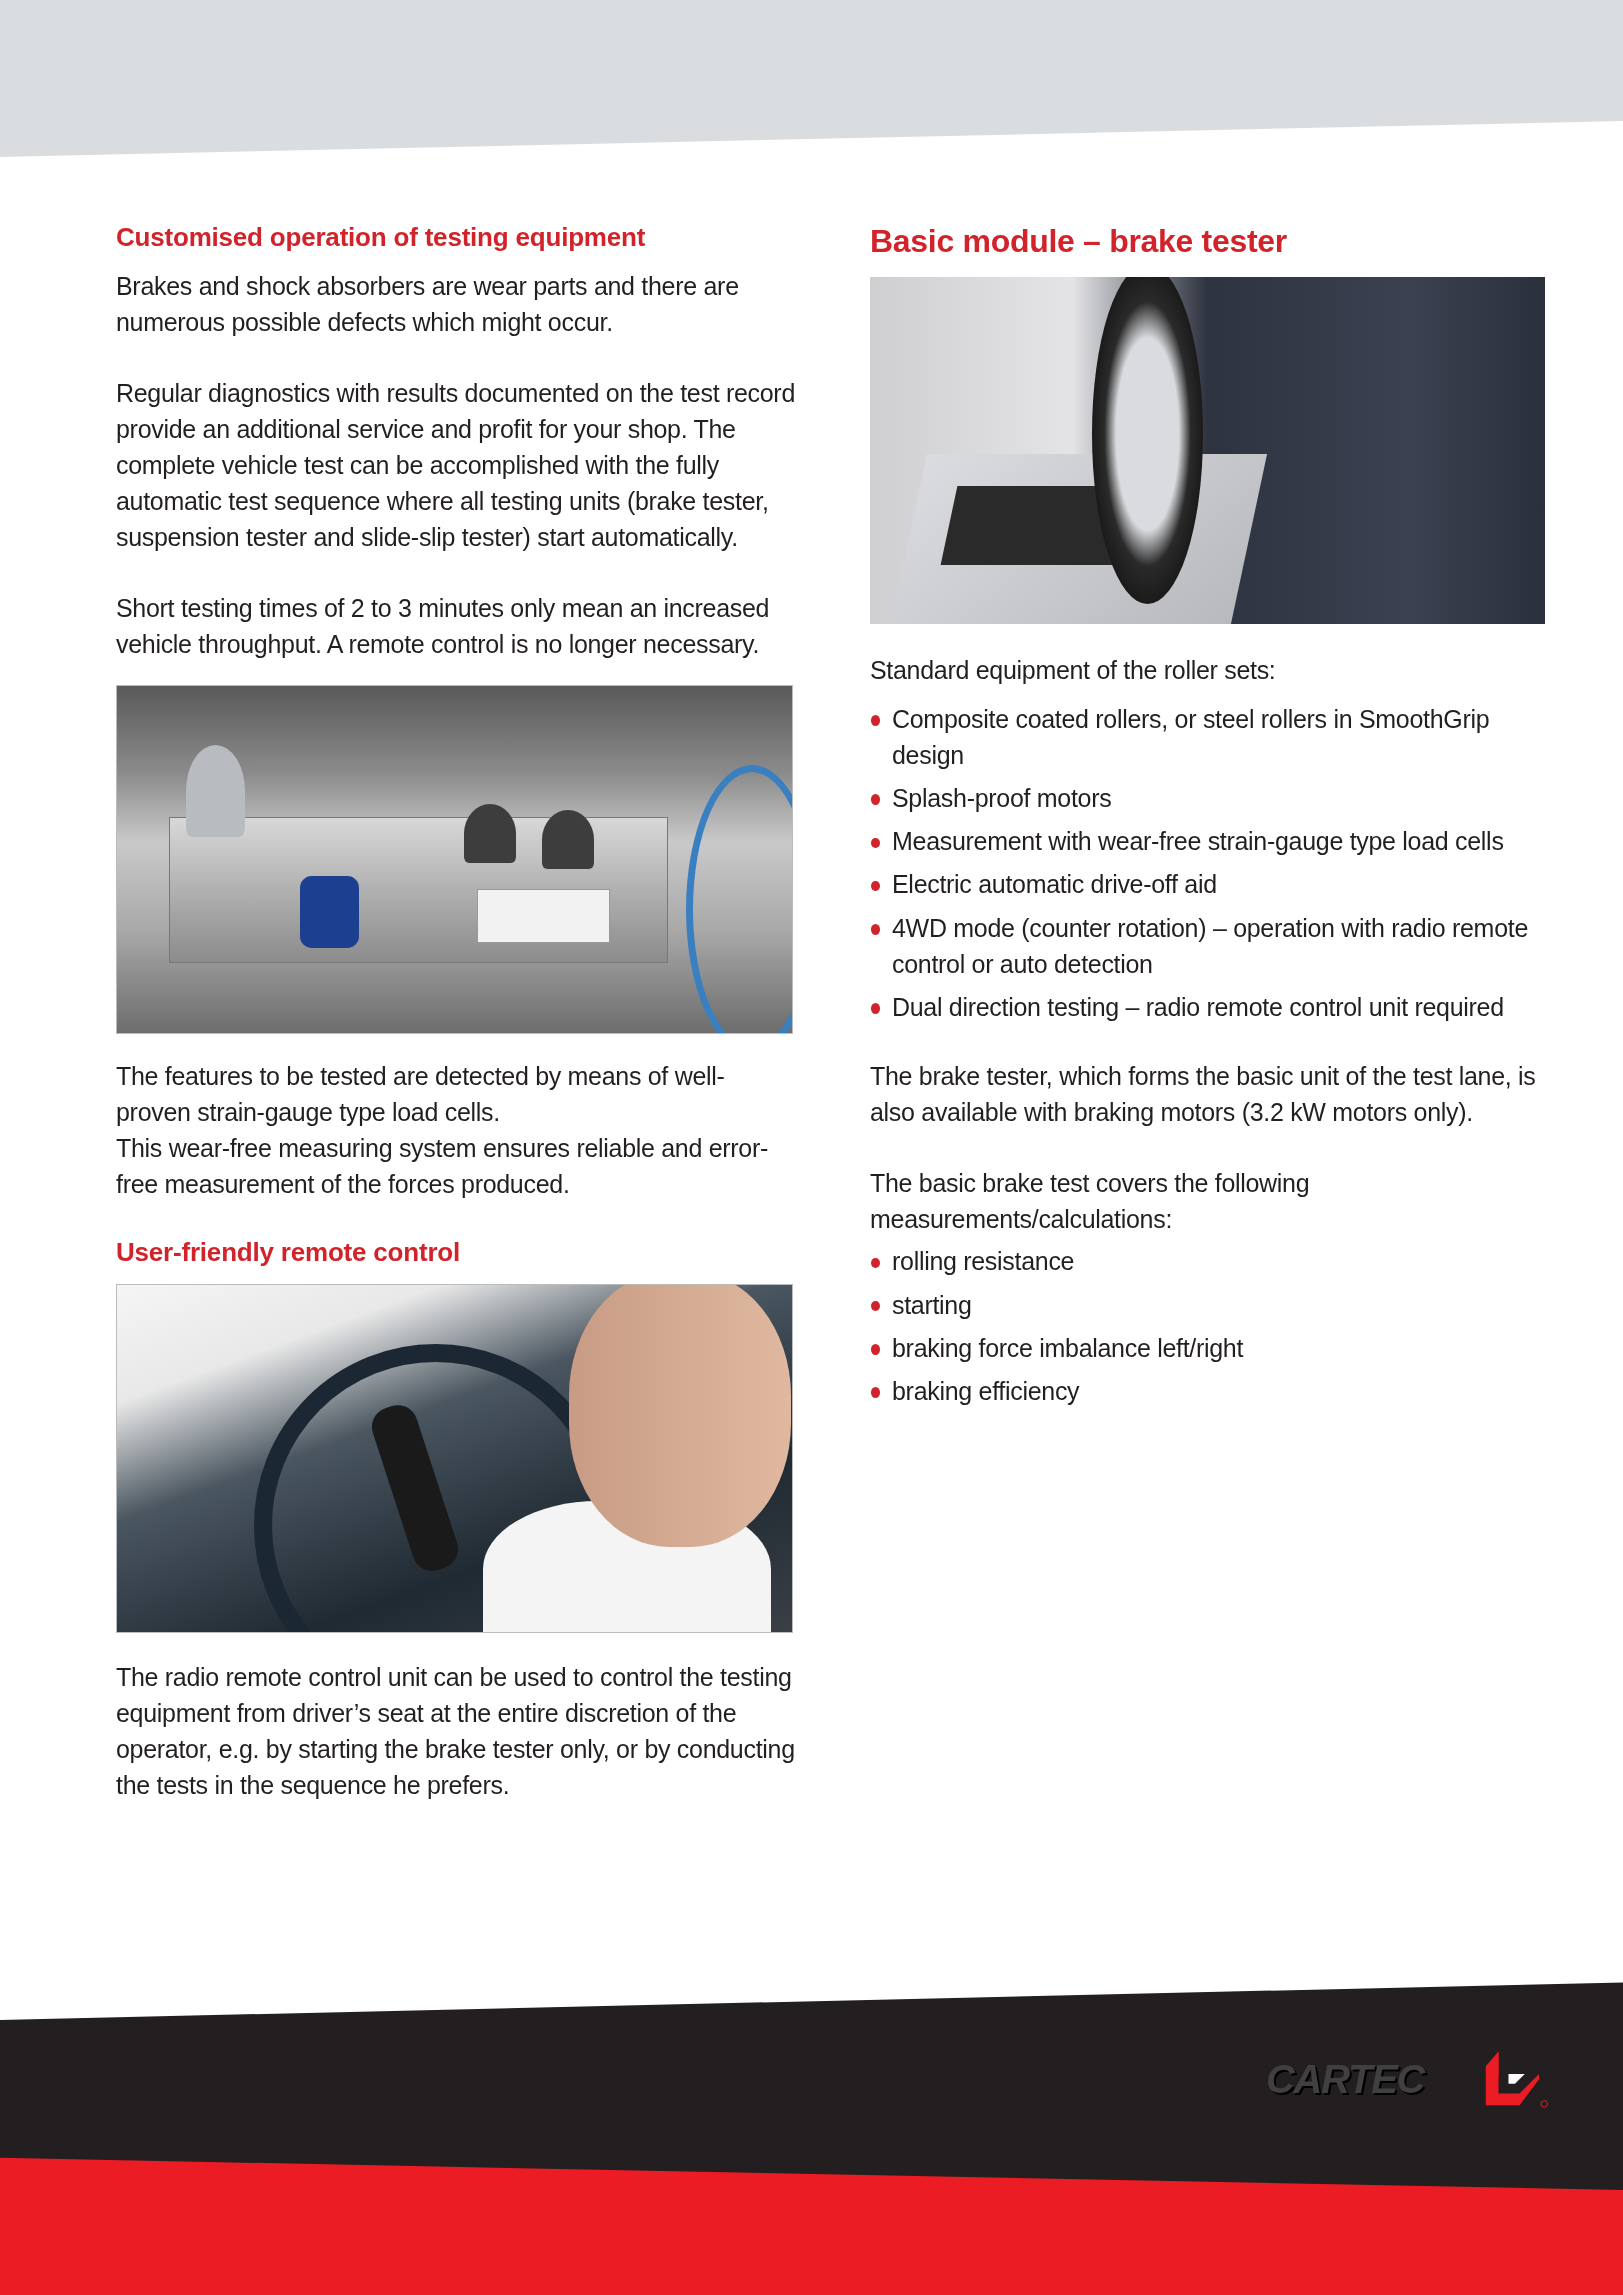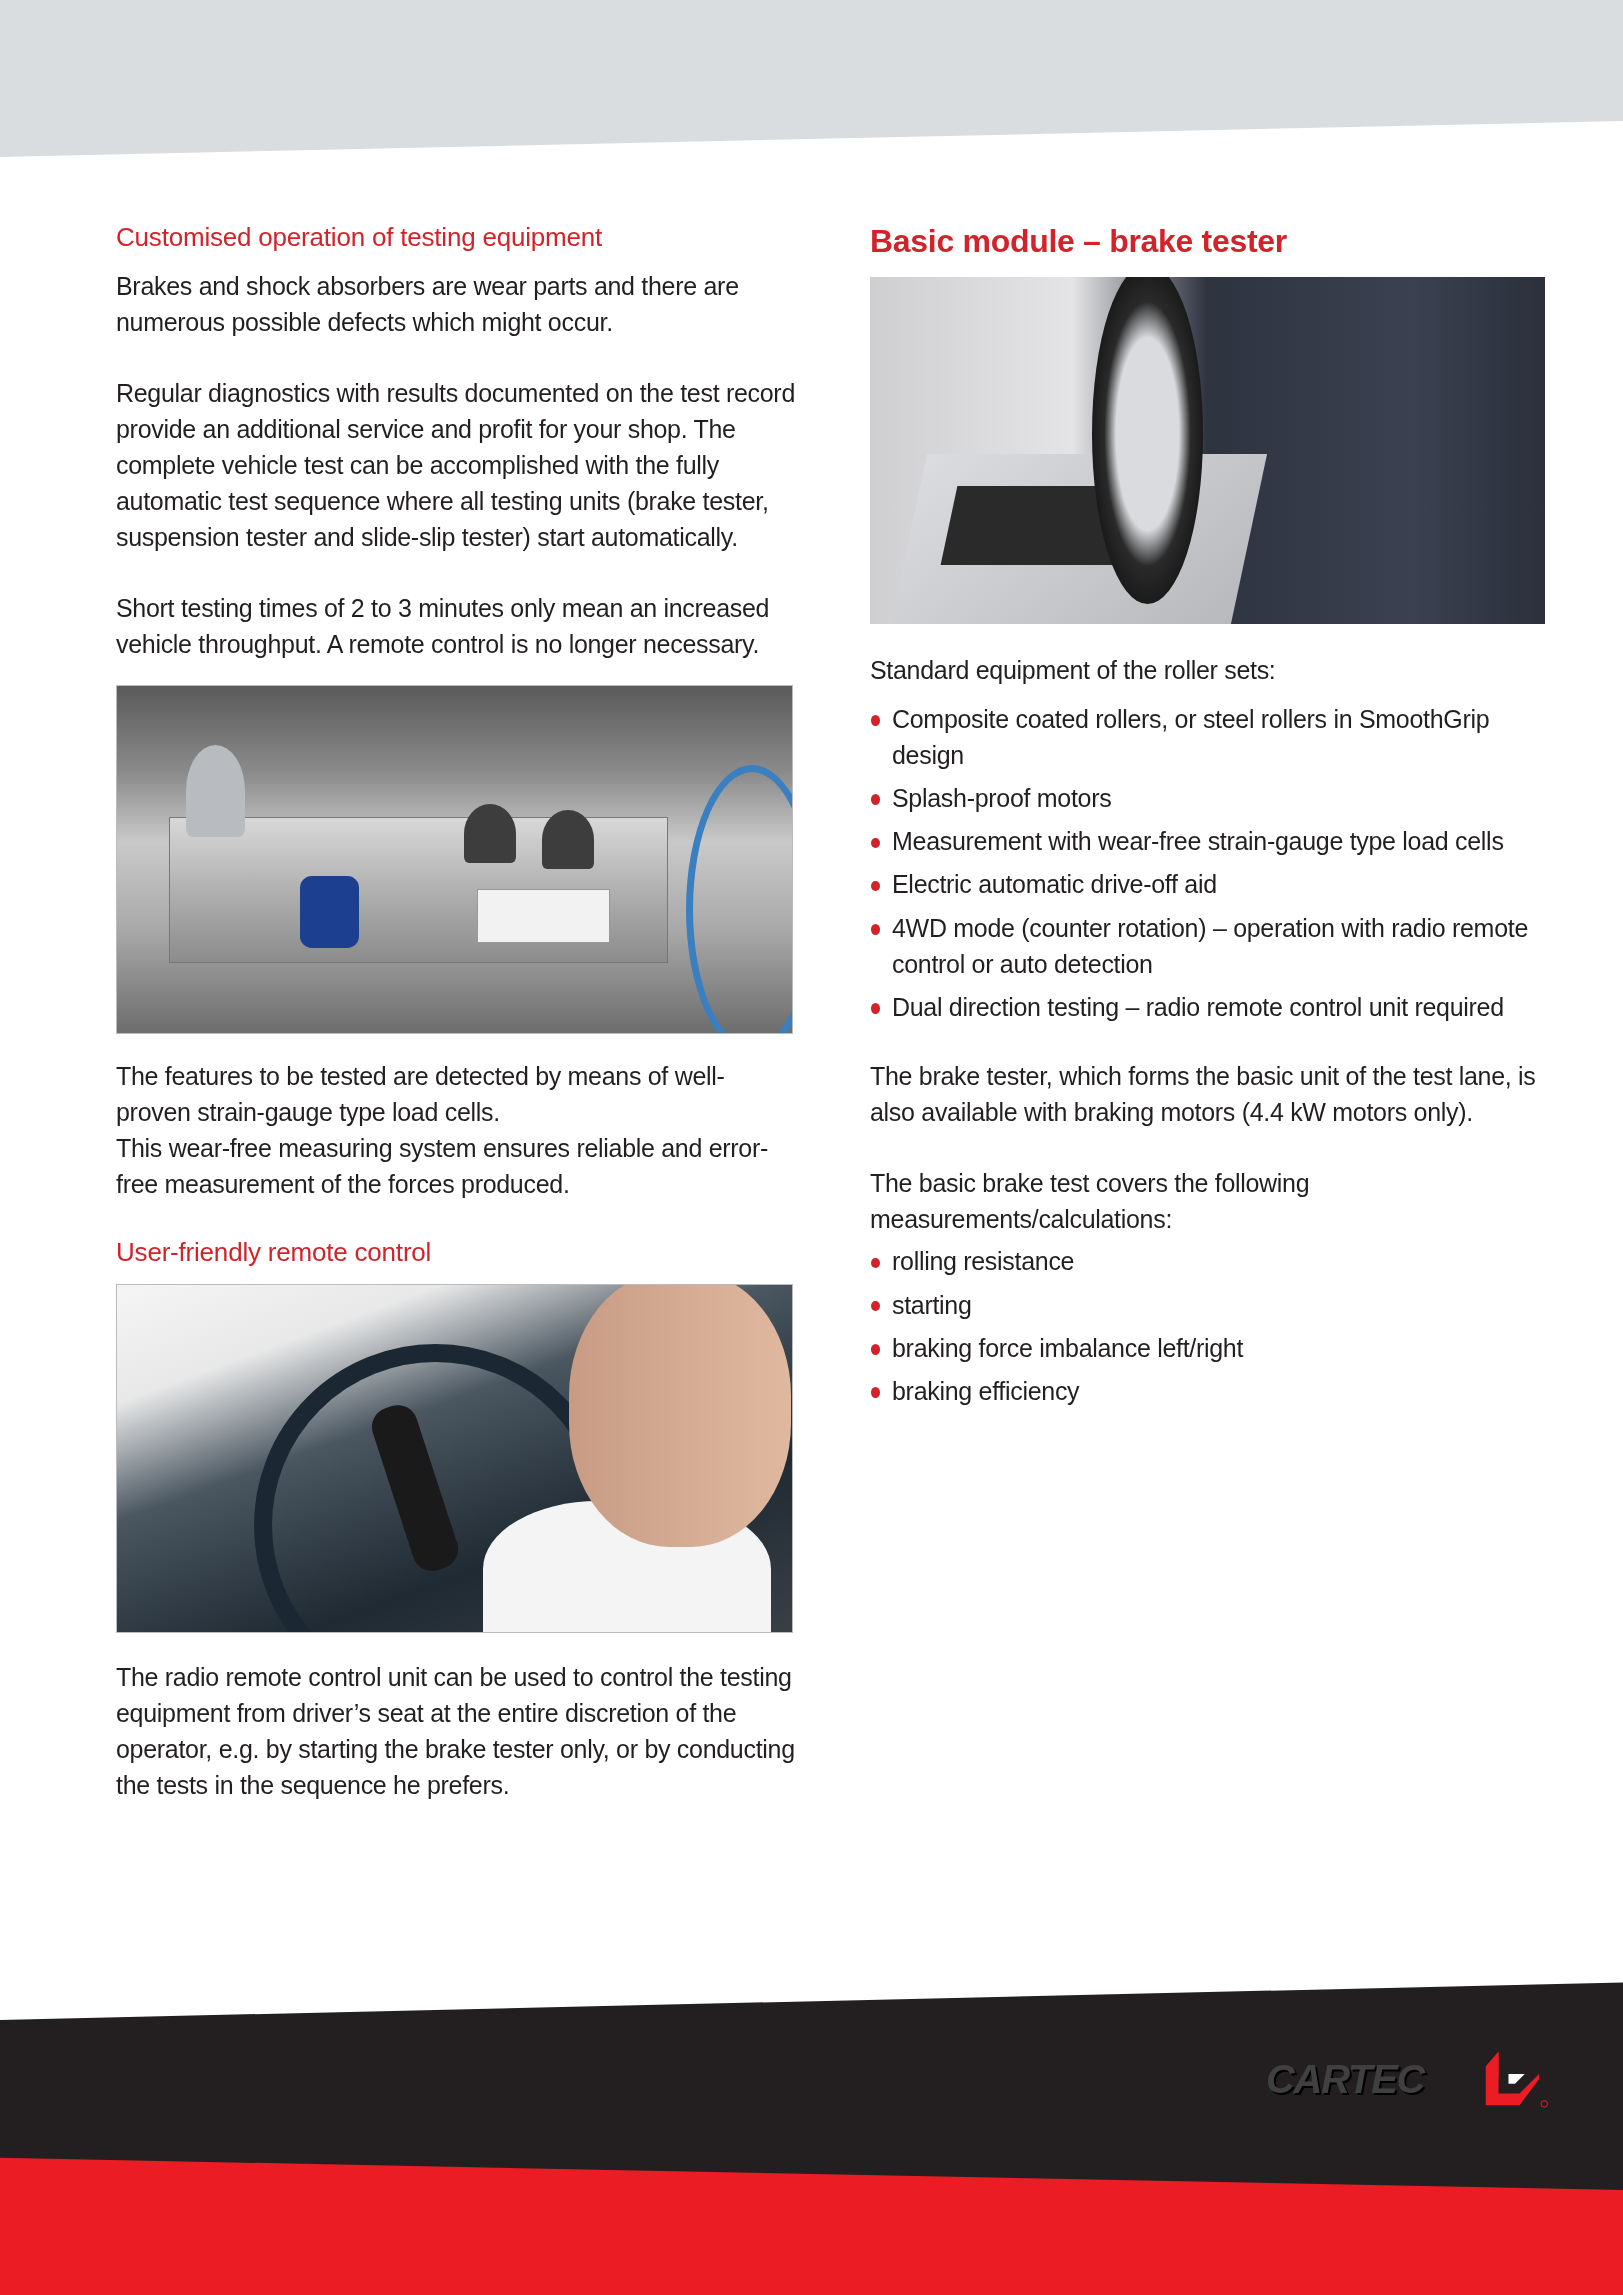--- a/index.html
+++ b/index.html
@@ -22,21 +22,21 @@
   .footer-red {
     position:absolute; left:0; top:2146px; width:1623px; height:149px;
     background:#ec1c24;
     clip-path: polygon(0 11.8px, 100% 44px, 100% 100%, 0 100%);
   }
   .col { position:absolute; }
   .col-left { left:116px; top:222px; width:681px; }
   .col-right { left:870px; top:222px; width:681px; }
 
   h2.sub {
-    color:#d2232a; font-weight:normal; font-size:26px; margin:0 0 14.4px 0;
+    color:#d2232a; font-weight:bold; font-size:26px; margin:0 0 14.4px 0;
     letter-spacing:-0.2px; line-height:1.2;
   }
   h1.main {
     color:#d2232a; font-weight:bold; font-size:32px; margin:0 0 17px 0;
     letter-spacing:-0.3px; line-height:1.2;
   }
   p.body {
     font-size:25px; line-height:36px; margin:0 0 35px 0; color:#231f20;
     letter-spacing:-0.3px;
   }
@@ -157,21 +157,21 @@
   <p class="lead">Standard equipment of the roller sets:</p>
   <ul class="bullets">
     <li><span class="dot"></span><span>Composite coated rollers, or steel rollers in SmoothGrip design</span></li>
     <li><span class="dot"></span><span>Splash-proof motors</span></li>
     <li><span class="dot"></span><span>Measurement with wear-free strain-gauge type load cells</span></li>
     <li><span class="dot"></span><span>Electric automatic drive-off aid</span></li>
     <li><span class="dot"></span><span>4WD mode (counter rotation) – operation with radio remote control or auto detection</span></li>
     <li><span class="dot"></span><span>Dual direction testing – radio remote control unit required</span></li>
   </ul>
 
-  <p class="body">The brake tester, which forms the basic unit of the test lane, is also available with braking motors (4.4 kW motors only).</p>
+  <p class="body">The brake tester, which forms the basic unit of the test lane, is also available with braking motors (3.2 kW motors only).</p>
 
   <p class="lead" style="margin-bottom:6.5px">The basic brake test covers the following measurements/calculations:</p>
   <ul class="bullets short">
     <li><span class="dot"></span><span>rolling resistance</span></li>
     <li><span class="dot"></span><span>starting</span></li>
     <li><span class="dot"></span><span>braking force imbalance left/right</span></li>
     <li><span class="dot"></span><span>braking efficiency</span></li>
   </ul>
 </div>
 

